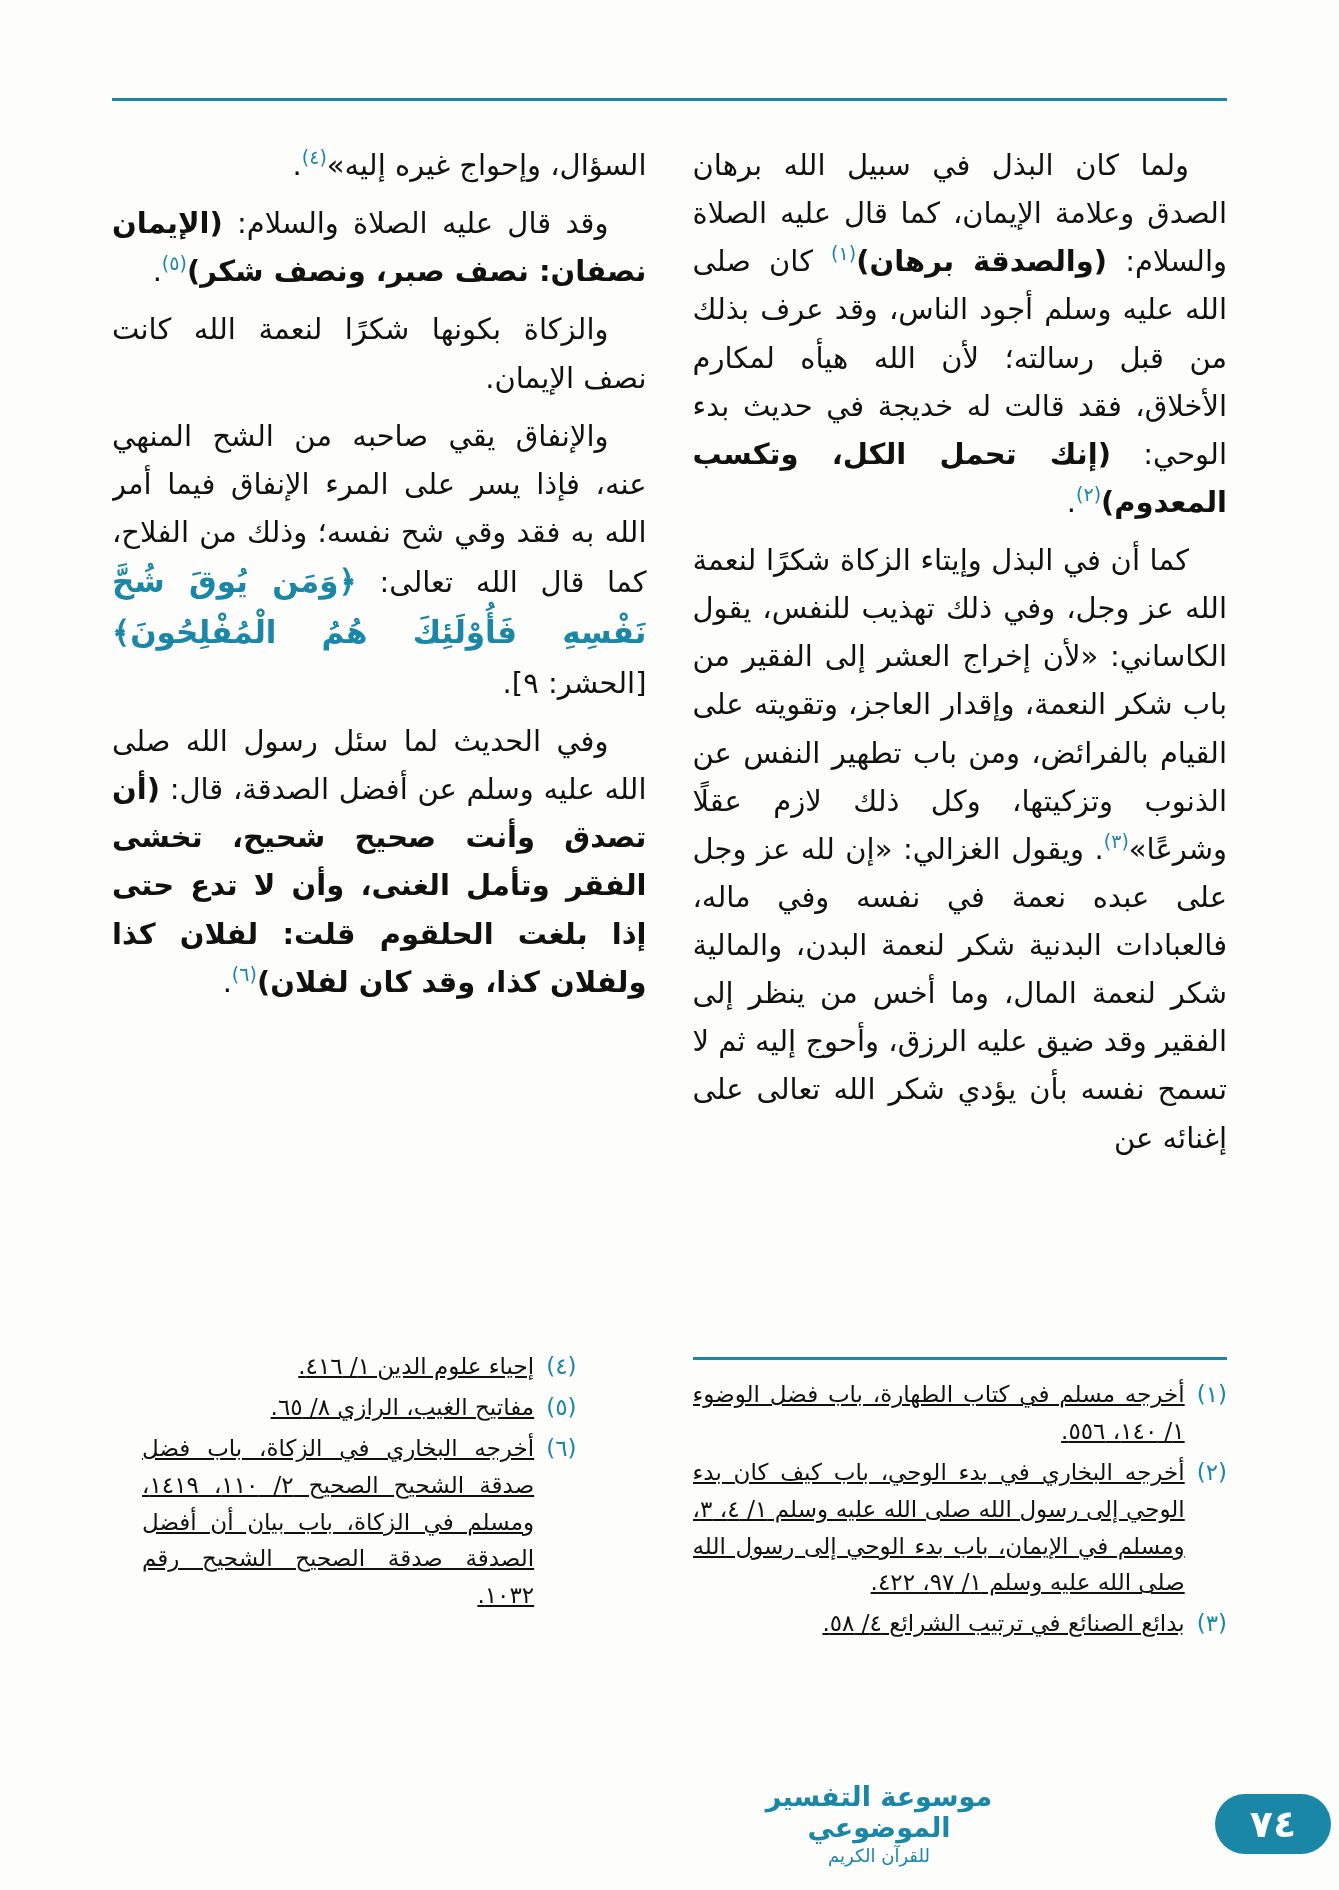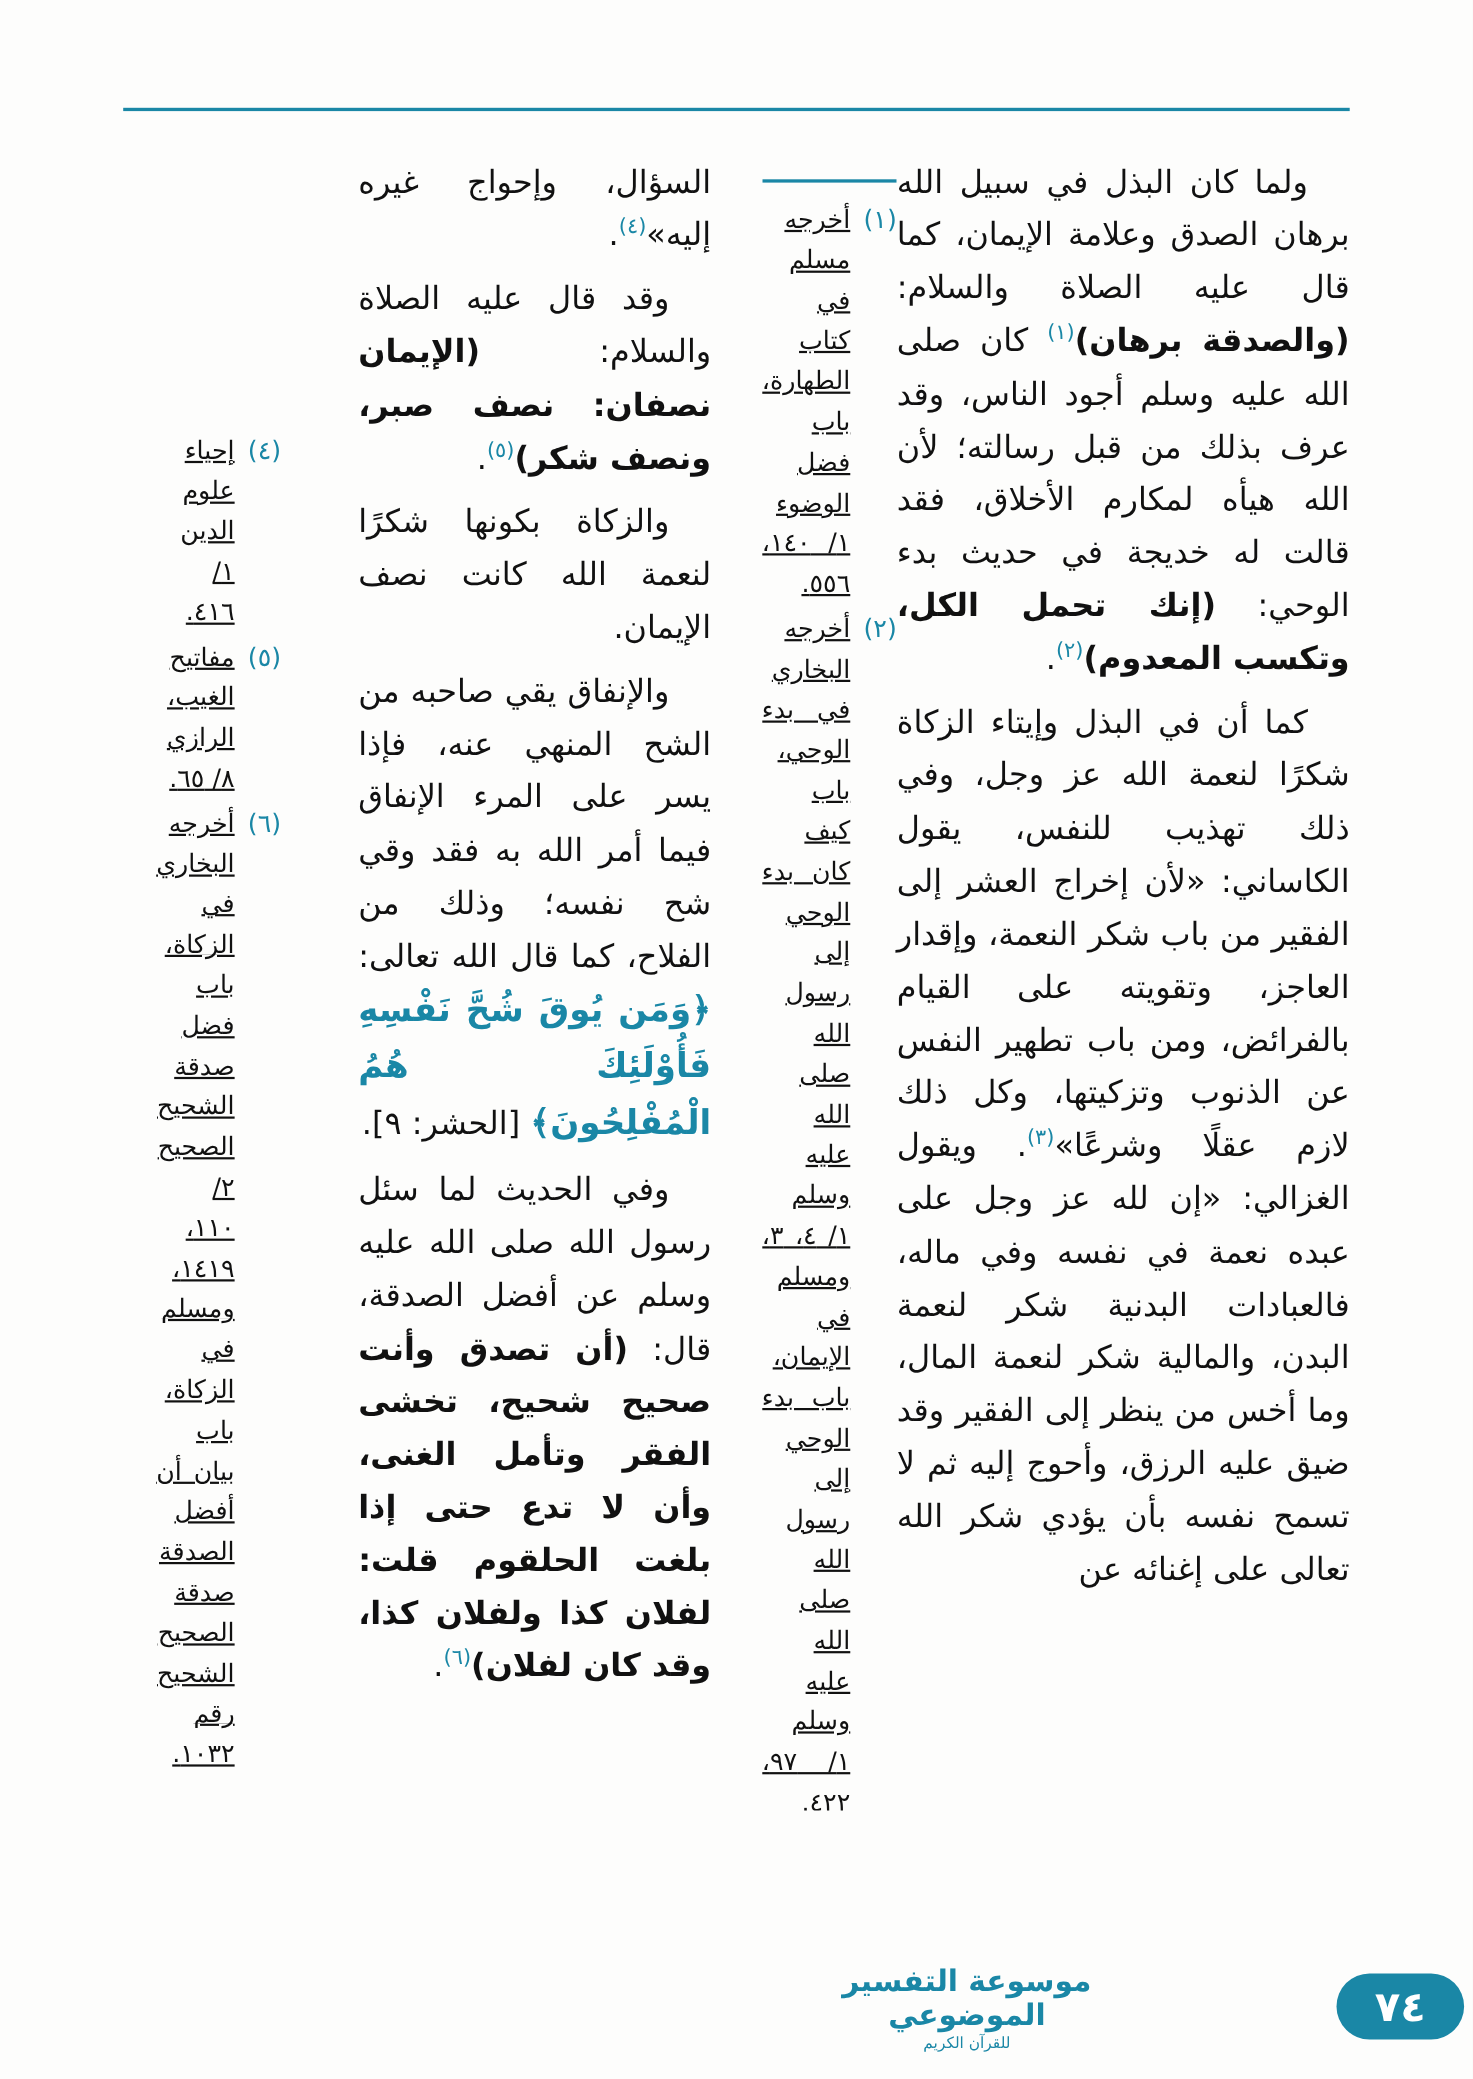--- a/index.html
+++ b/index.html
@@ -28,21 +28,21 @@
   }
   .columns {
     display:flex;
     gap:46px;
     margin-top:40px;
     height:1505px;
   }
   .col {
     flex:1 1 0;
     display:flex;
-    flex-direction:row;
+    flex-direction:column;
     overflow:hidden;
   }
   .para {
     font-size:29px;
     line-height:1.66;
     text-align:justify;
     text-indent:38px;
     color:#111;
     margin-bottom:10px;
   }
@@ -109,21 +109,21 @@
     text-align:center;
     color:var(--accent,#1a87a6);
     margin-top:48px;
   }
   .logo-line1 {
     font-size:27px;
     font-weight:bold;
     letter-spacing:0.5px;
   }
   .logo-line2 {
-    font-size:14px;
+    font-size:18px;
     margin-top:2px;
   }
 </style>
 </head>
 <body>
 
 <div class="page">
 
   <header>
     <div class="header-rule"></div>

